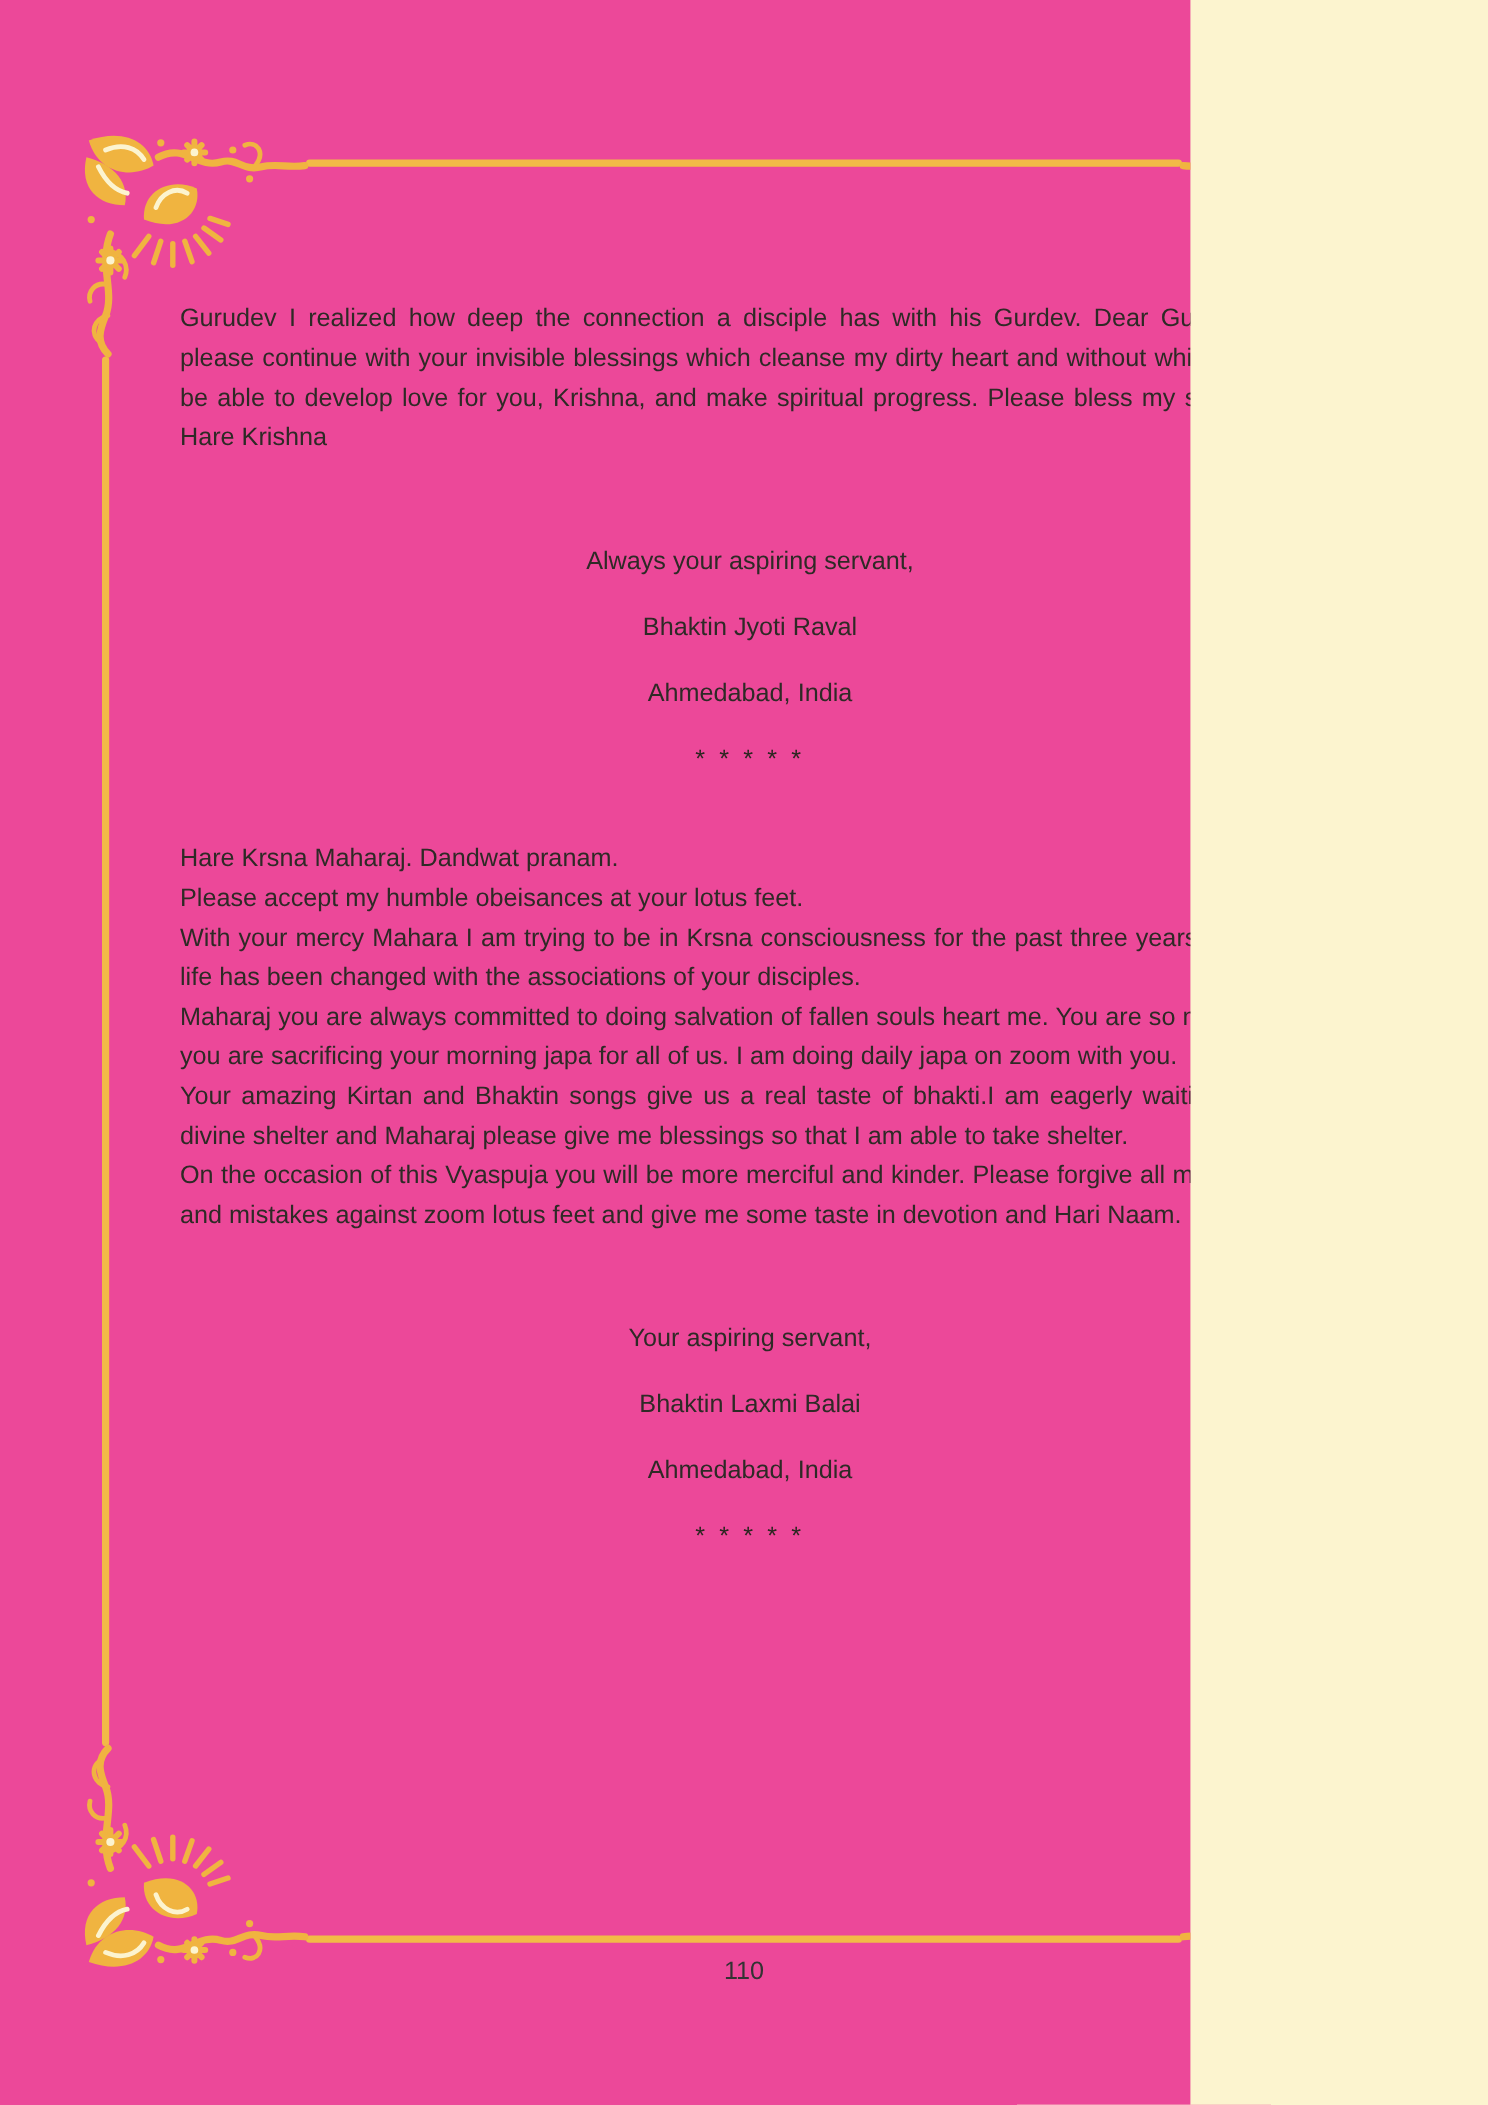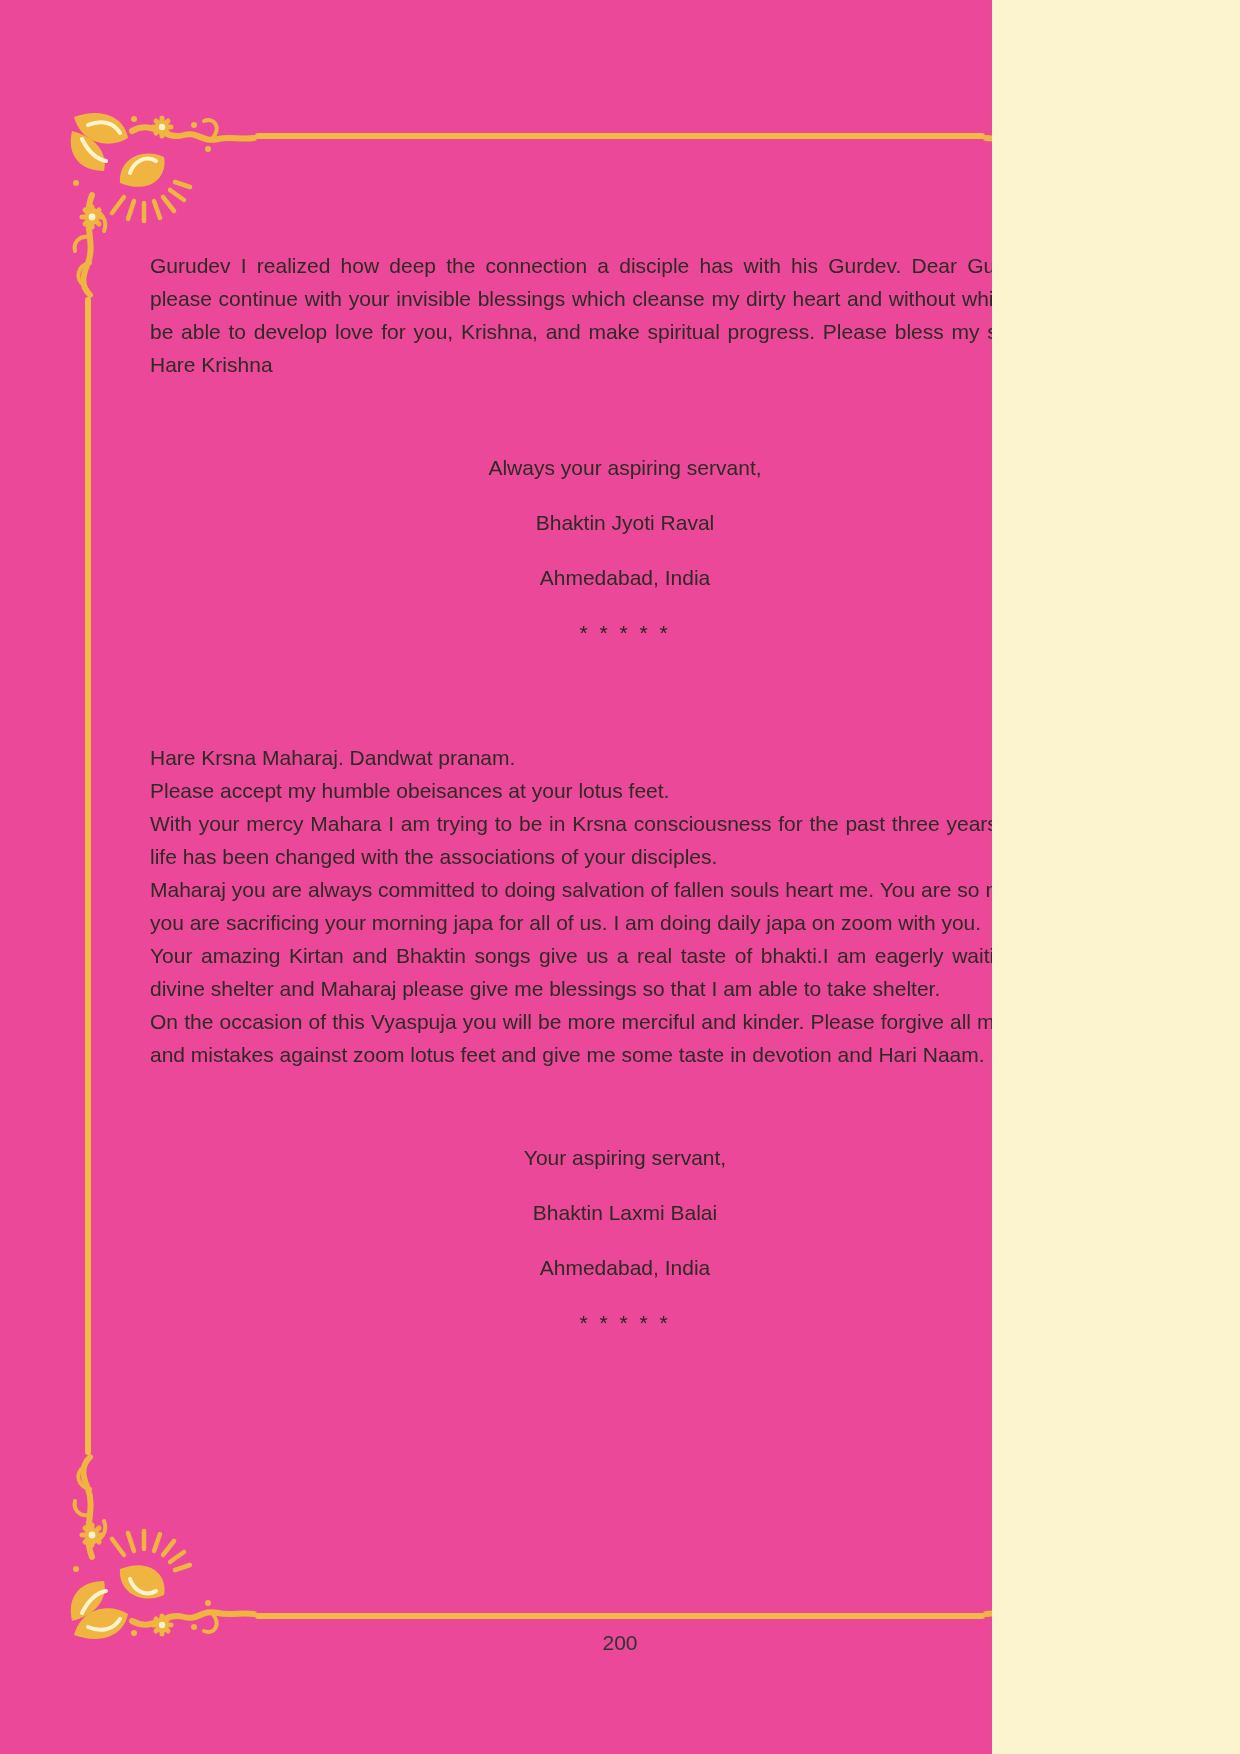--- a/index.html
+++ b/index.html
@@ -28,21 +28,21 @@
     color:#2E2A26;font-size:21px;line-height:33px;
   }
   .content p{margin:0;}
   .para{text-align:justify;margin-bottom:17px;}
   .signoff{margin-top:70px;}
   .signoff p{margin-bottom:22px;text-align:center;}
   .separator{
     margin-top:44px;text-align:center;
     letter-spacing:3px;font-size:21px;color:#2B2620;
   }
-  .letter-body{margin-top:92px;}
+  .letter-body{margin-top:50px;}
   .page-number{
     position:absolute;left:0;top:1626px;width:1240px;
     text-align:center;font-size:21px;line-height:33px;color:#333;
   }
 </style>
 </head>
 <body>
 
 <svg width="0" height="0" style="position:absolute" aria-hidden="true">
   <defs>
@@ -143,15 +143,15 @@
         <p>Your aspiring servant,</p>
         <p>Bhaktin Laxmi Balai</p>
         <p>Ahmedabad, India</p>
       </div>
     </div>
 
     <p class="separator">* * * * *</p>
 
   </div>
 
-  <div class="page-number">200</div>
+  <div class="page-number">110</div>
 
 </div>
 
 </body></html>

